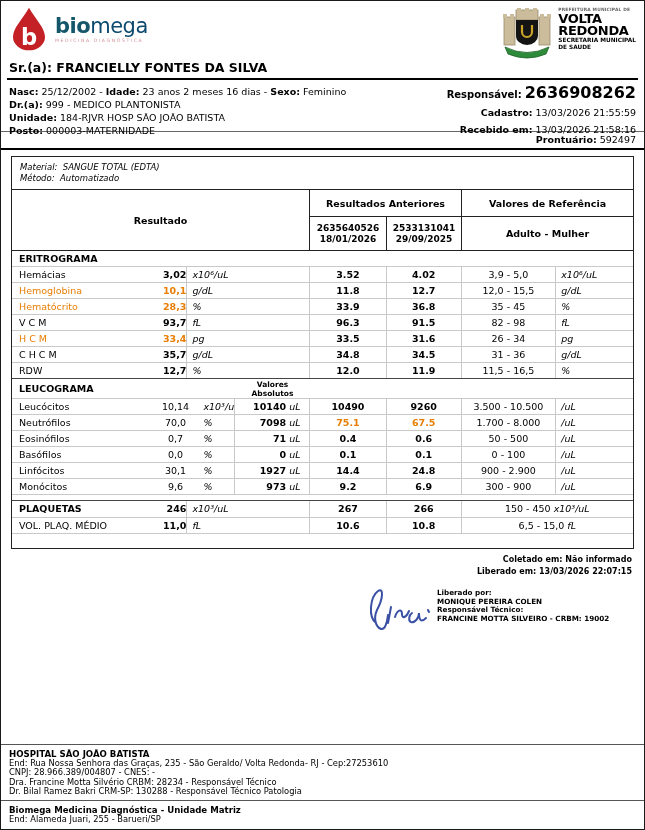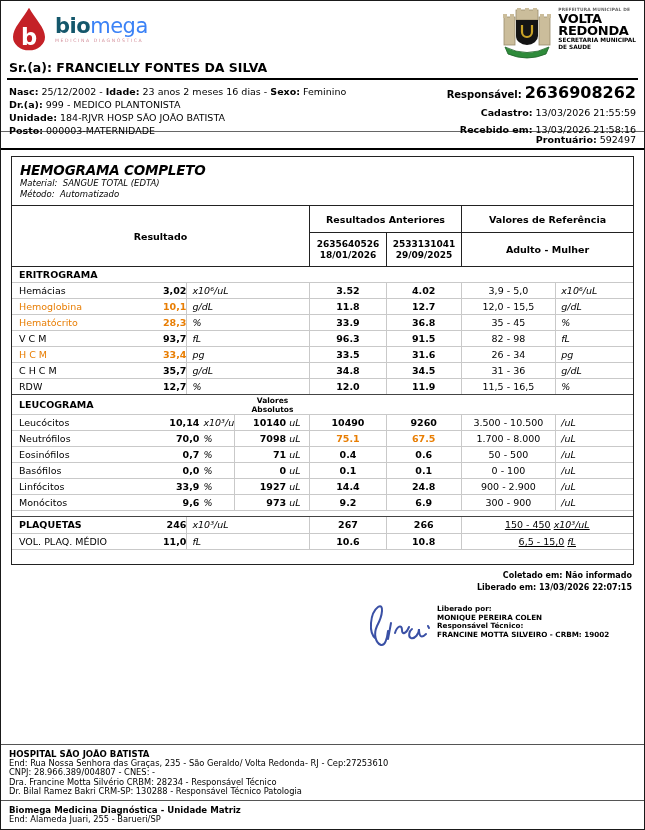--- a/index.html
+++ b/index.html
@@ -7,21 +7,21 @@
   .page {
     position:relative; width:645px; height:830px; margin:0 auto;
     background:#fff; border:1px solid #1a1a1a; overflow:hidden;
     font-family:"DejaVu Sans", sans-serif; color:#000;
   }
   
   .top { display:flex; justify-content:space-between; align-items:flex-start; padding:5px 8px 0 8px; height:54px; }
   .logo { display:flex; align-items:center; gap:6px; }
   .brand { font-size:21px; line-height:22px; letter-spacing:-0.5px; }
   .brand .bio { font-weight:bold; color:#14576b; }
-  .brand .mega { font-weight:normal; color:#3b82f6; }
+  .brand .mega { font-weight:normal; color:#0c4a6e; }
   .tagline { font-size:4.6px; letter-spacing:1.6px; color:#d4919c; margin-top:1px; }
   .crest-wrap { display:flex; align-items:flex-start; gap:5px; padding-top:1px; }
   .muni-line1 { font-size:4.4px; font-weight:bold; color:#666; letter-spacing:0.2px; margin-bottom:1px;}
   .muni-name { font-size:13px; font-weight:900; line-height:11.5px; letter-spacing:-0.3px; }
   .muni-line3 { font-size:5.8px; font-weight:bold; line-height:6.6px; margin-top:1px;}
   .muni-line4 { font-size:5.8px; font-weight:bold; line-height:6.6px; }
   
   .name-bar { margin:2px 6px 0 6px; padding:3px 2px 3px 2px; font-size:12.5px; font-weight:bold; border-bottom:2px solid #000; }
   .info { position:relative; padding:5px 8px 0 8px; height:50px; font-size:9.5px; }
   .info-line { line-height:13px; }
@@ -48,29 +48,29 @@
   .hg-adult { grid-row:2; grid-column:4; display:flex; align-items:center; justify-content:center; border-left:1px solid #222; }
   
   .sect-head { position:relative; height:15px; line-height:15px; font-weight:bold; font-size:9.5px; padding-left:7px; }
   .sect-head.leuco { height:20px; line-height:20px; border-top:1px solid #444; }
   .abs-head { position:absolute; left:223px; width:75px; top:2px; text-align:center; font-size:7.5px; font-weight:bold; line-height:8.5px; }
   .trow { display:flex; height:16px; border-top:1px solid #c9c9c9; font-size:9.5px; }
   .c { line-height:15px; white-space:nowrap; overflow:hidden; }
   .lbl  { width:140px; padding-left:7px; }
   .val  { width:35px; text-align:right; font-weight:bold; }
   .unit { width:123px; padding-left:5px; font-style:italic; border-left:1px solid #c9c9c9; }
-  .lval { width:48px; text-align:right; font-weight:bold; }
+  .lval { width:48px; text-align:center; font-weight:normal; }
   .lvunit { width:35px; padding-left:4px; font-style:italic; }
   .absv { width:52px; text-align:right; font-weight:bold; border-left:1px solid #c9c9c9; }
   .absu { width:23px; padding-left:3px; font-style:italic; }
   .p1 { width:77px; text-align:center; font-weight:bold; border-left:1px solid #c9c9c9; }
   .p2 { width:75px; text-align:center; font-weight:bold; border-left:1px solid #c9c9c9; }
   .rref { width:95px; text-align:center; border-left:1px solid #c9c9c9; }
   .runit { width:78px; padding-left:5px; font-style:italic; border-left:1px solid #c9c9c9; }
-  .reffull { width:173px; border-left:1px solid #c9c9c9; display:flex; justify-content:center; gap:3px;text-decoration:underline; }
+  .reffull { width:173px; border-left:1px solid #c9c9c9; display:flex; justify-content:center; gap:3px; }
   .reffull .it { font-style:italic; }
   .plaq { border-top:1px solid #444; }
   .plaq .trow:first-child { border-top:none; }
   .plaq .lbl.strong { font-weight:bold; }
   .gap6 { height:6px; border-top:1px solid #c9c9c9; }
   .endspace { height:15px; border-top:1px solid #c9c9c9; }
   .alert-result .lbl, .alert-result .val { color:#e87e04; }
   .alert-prev .p1, .alert-prev .p2 { color:#e87e04; }
   
   .release { margin:5px 12px 0 0; text-align:right; font-size:8px; font-weight:bold; line-height:11.5px; }
@@ -169,21 +169,20 @@
       </div>
     </div>
   </div>
   <div class="pront-row">
     <b>Prontuário:</b>
     <span>592497</span>
   </div>
 
   <div class="exam">
     <div class="exam-title">
-      <h1>HEMOGRAMA COMPLETO</h1>
       <div class="mat-line">
         <span>Material:</span>&nbsp;
         <span>SANGUE TOTAL (EDTA)</span>
       </div>
       <div class="mat-line">
         <span>Método:</span>&nbsp;
         <span>Automatizado</span>
       </div>
     </div>
 
@@ -316,21 +315,21 @@
           <span class="c lvunit">%</span>
           <span class="c absv">0</span>
           <span class="c absu">uL</span>
           <span class="c p1">0.1</span>
           <span class="c p2">0.1</span>
           <span class="c rref">0 - 100</span>
           <span class="c runit">/uL</span>
       </div>
       <div class="trow">
         <span class="c lbl">Linfócitos</span>
-          <span class="c lval">33,9</span>
+          <span class="c lval">30,1</span>
           <span class="c lvunit">%</span>
           <span class="c absv">1927</span>
           <span class="c absu">uL</span>
           <span class="c p1">14.4</span>
           <span class="c p2">24.8</span>
           <span class="c rref">900 - 2.900</span>
           <span class="c runit">/uL</span>
       </div>
       <div class="trow">
         <span class="c lbl">Monócitos</span>

